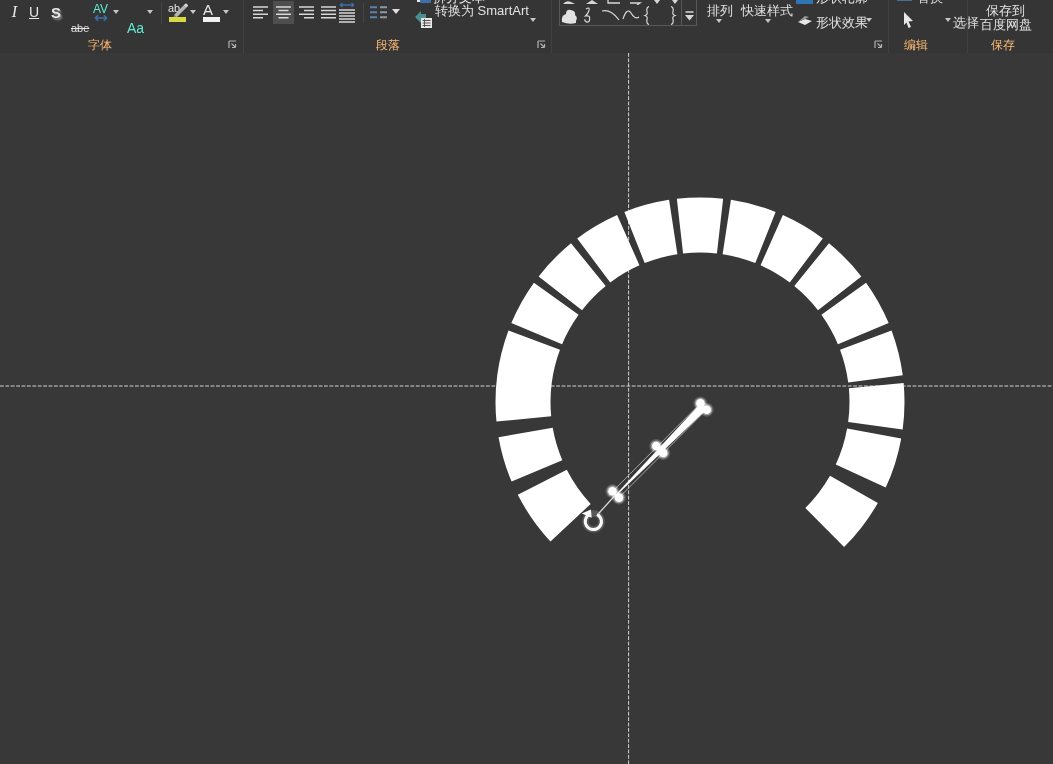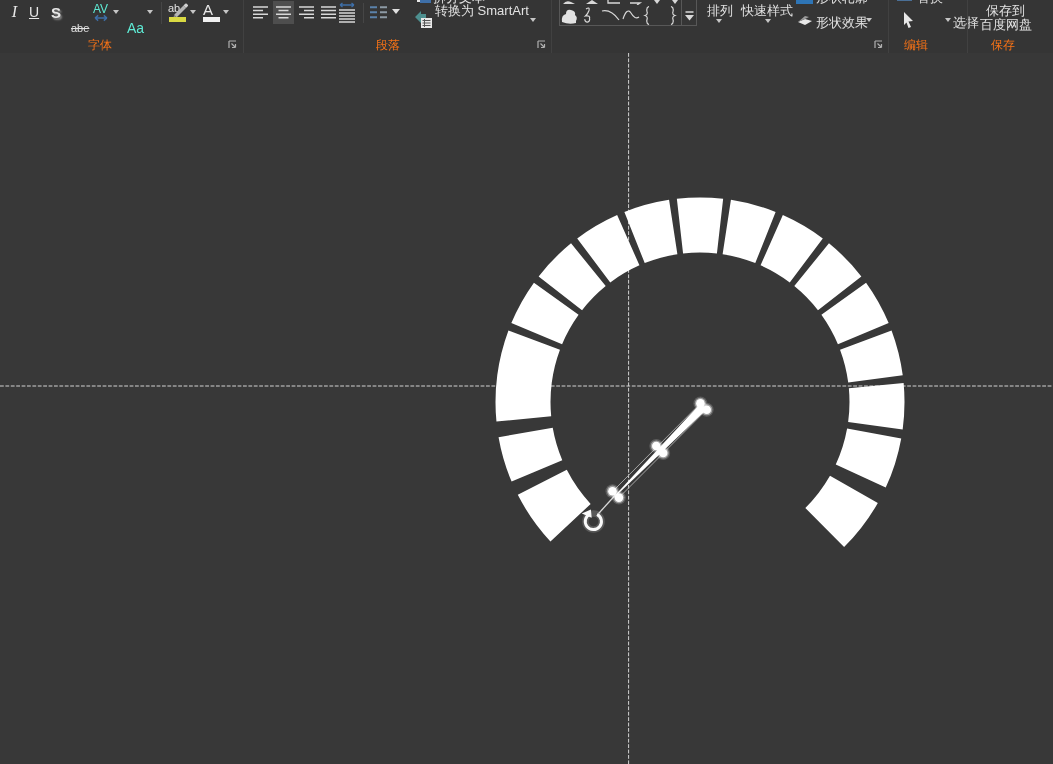--- a/index.html
+++ b/index.html
@@ -1,21 +1,21 @@
 <!DOCTYPE html>
 <html><head>
 <meta charset="utf-8">
 <style>
 * { margin:0; padding:0; box-sizing:border-box; }
 html,body { width:1053px; height:764px; overflow:hidden; background:#383838;
   font-family:"Liberation Sans", sans-serif; }
 #ribbon { position:absolute; left:0; top:0; width:1053px; height:53px;
   background:#353535; overflow:hidden; }
 .ab { position:absolute; }
-.lbl { position:absolute; font-size:12px; color:#f97316; white-space:nowrap;text-align:center; }
+.lbl { position:absolute; font-size:12px; color:#fdba74; white-space:nowrap;text-align:center; }
 .btxt { position:absolute; font-size:13px; color:#e2e2e2; white-space:nowrap; }
 .sep { position:absolute; width:1px; background:#464646; }
 .dd { position:absolute; width:0; height:0; border-left:3.5px solid transparent;
   border-right:3.5px solid transparent; border-top:4px solid #c6c6c6; }
 </style>
 </head>
 <body>
 <div id="ribbon">
 
   <div class="ab" style="left:8px;top:3px;width:13px;height:18px;font-family:'Liberation Serif',serif;font-style:italic;font-size:16px;color:#e8e8e8;text-align:center;">I</div>

